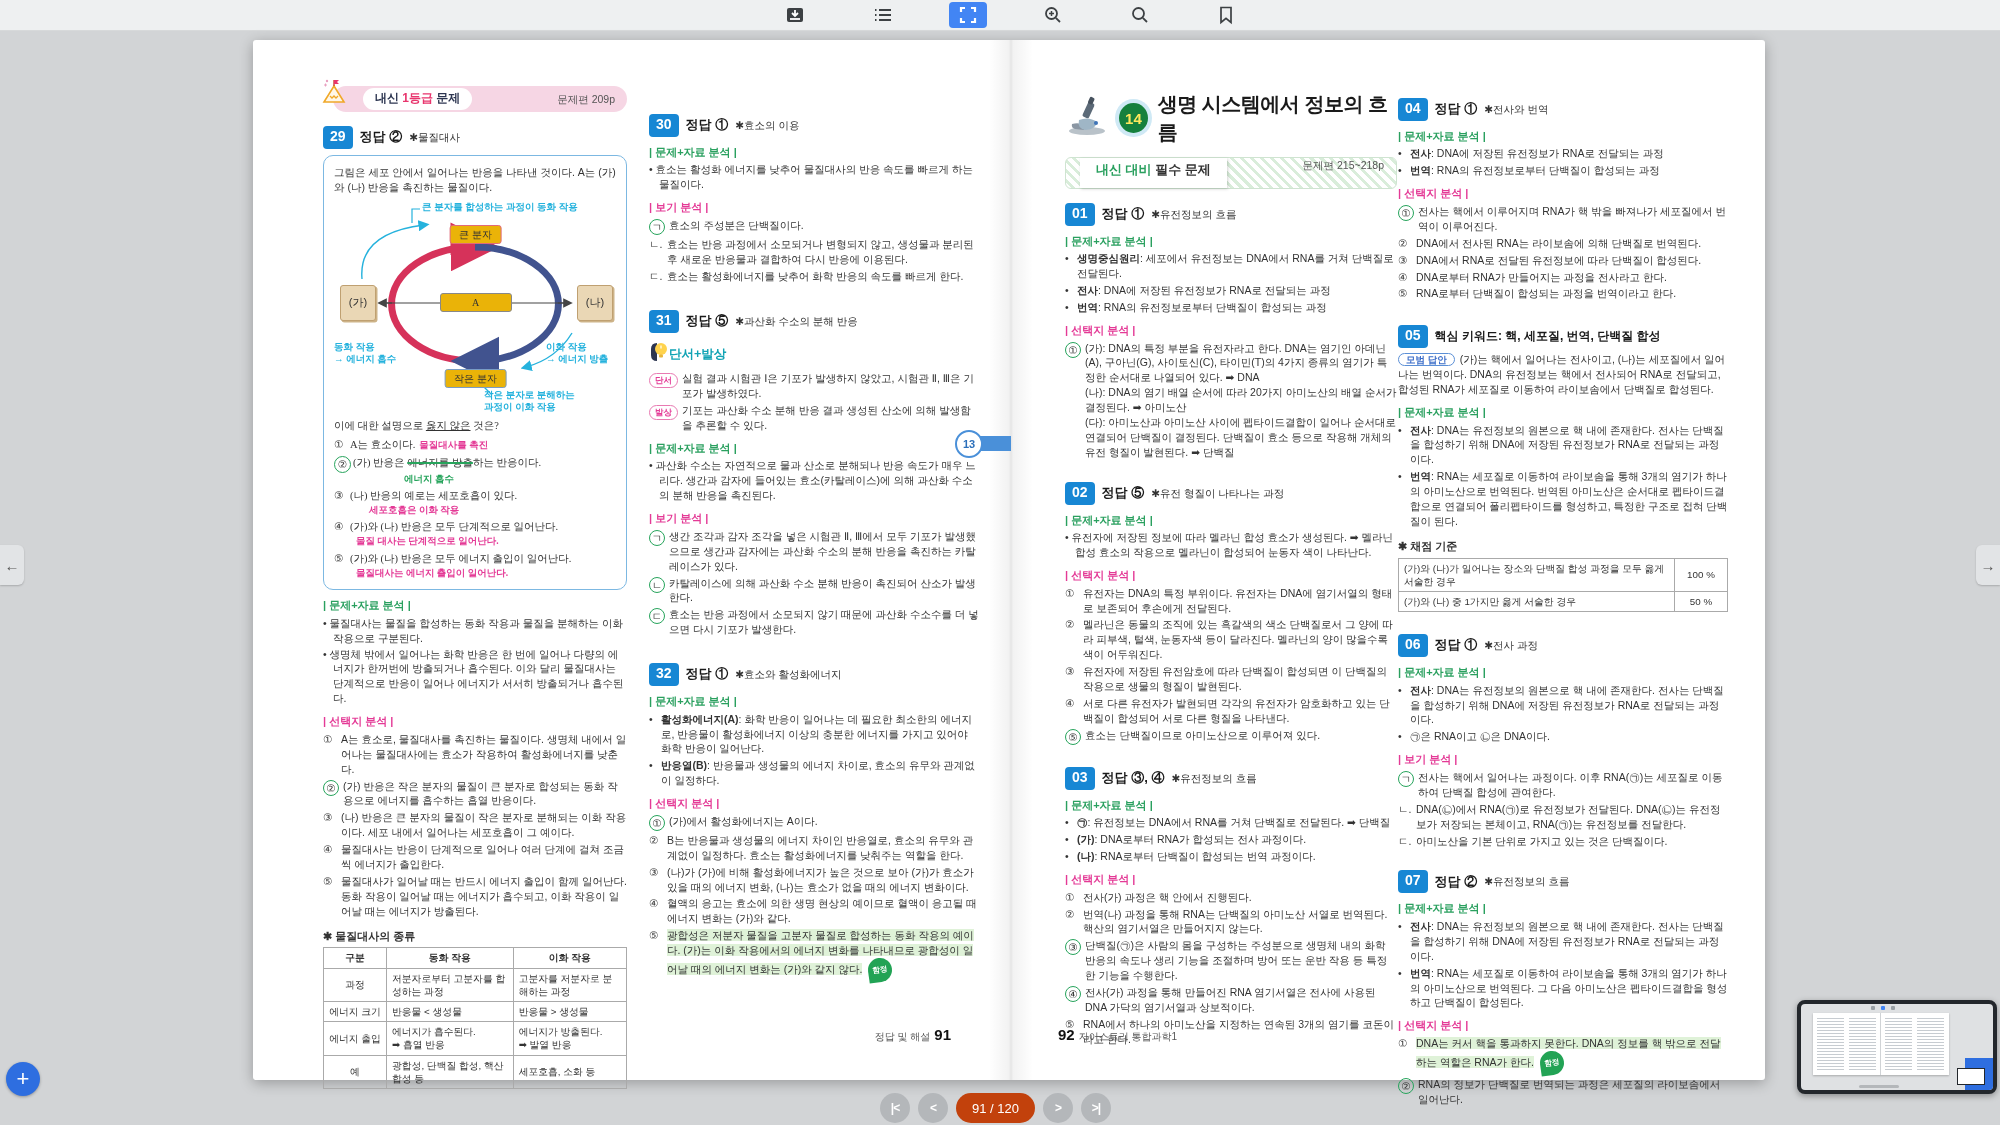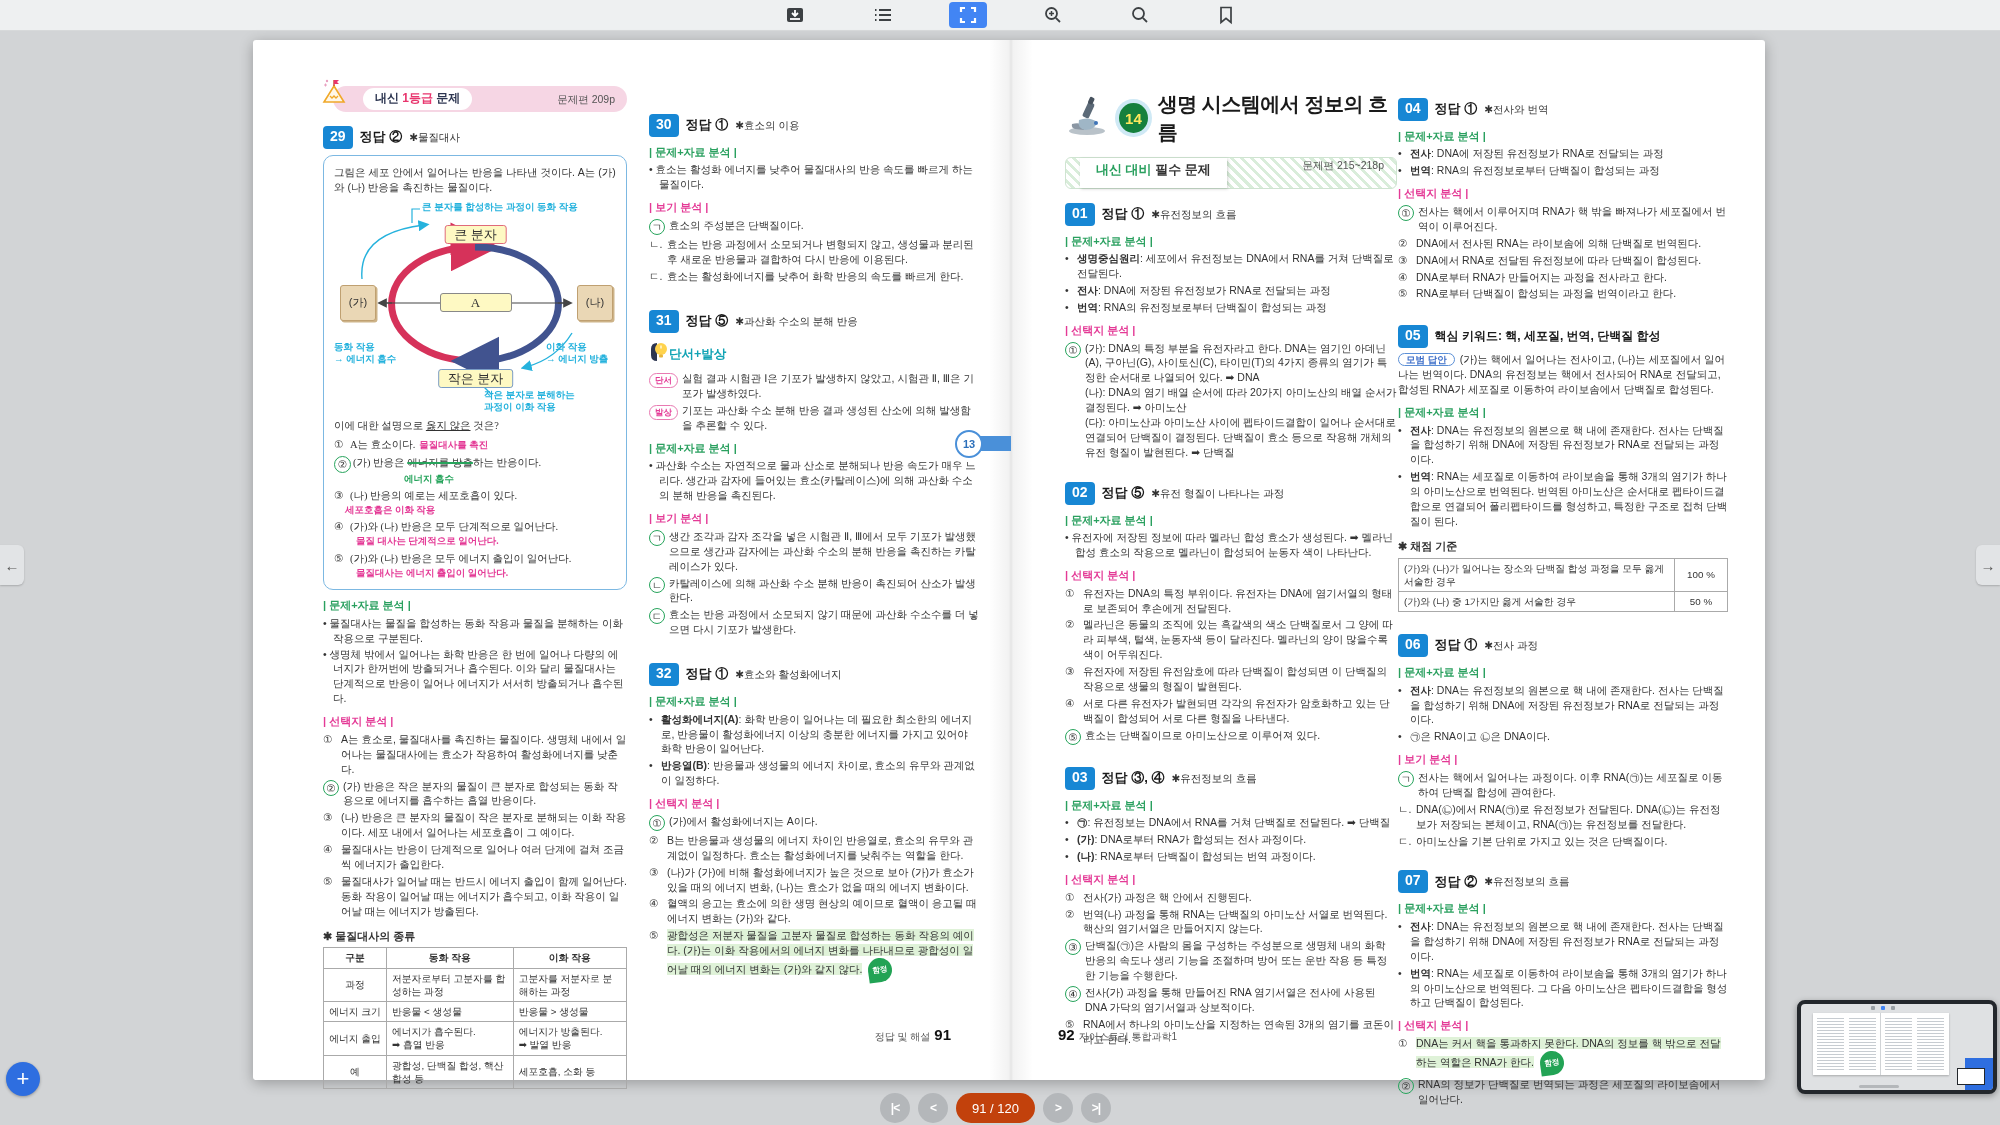--- a/index.html
+++ b/index.html
@@ -52,21 +52,21 @@
   
   .banner-pink{position:relative;background:#f6d6e4;border-radius:14px;height:26px;display:flex;align-items:center;margin-left:10px;padding:0 12px 0 30px;justify-content:space-between;}
   .bp-badge{background:#fff;border-radius:12px;padding:2px 12px;font-weight:bold;font-size:12px;color:#2c3550;}
   .bp-badge .em{color:#e8356d;}
   .bp-ref{font-size:10.5px;color:#555;}
   .mt-icon{position:absolute;left:-12px;top:-9px;}
   
   .qbox{border:1.6px solid #7cb8e2;border-radius:10px;padding:9px 10px 7px;margin-top:6px;font-family:"Liberation Serif",serif;}
   .qbox .intro{font-family:"Liberation Sans",sans-serif;}
   .diag{position:relative;width:283px;height:214px;margin:4px auto 2px;font-family:"Liberation Sans",sans-serif;}
-  .dbox{position:absolute;background:#fef9c3;font-size:13px;padding:0 9px;border-radius:3px;line-height:17px;}
+  .dbox{position:absolute;background:#eab308;font-size:10px;padding:0 9px;border-radius:3px;line-height:17px;}
   .dbig{border:1.5px solid #e06a7a;left:50%;transform:translateX(-50%);top:26px;}
   .dsml{border:1.5px solid #7a9cc4;left:50%;transform:translateX(-50%);top:170px;}
   .da{border:1.2px solid #888;left:50%;transform:translateX(-50%);top:94px;width:52px;text-align:center;font-family:"Liberation Serif",serif;}
   .dtan{position:absolute;width:34px;height:34px;background:#ead7b5;border:1px solid #bfa071;border-radius:3px;box-shadow:1.5px 1.5px 0 #cdb388;font-size:11px;display:flex;align-items:center;justify-content:center;top:86px;}
   .dann{position:absolute;color:#25b2dd;font-weight:bold;font-size:9.5px;line-height:1.3;}
   .qline{margin:6px 0 4px;}
   .ch{display:flex;margin:3px 0 0;}
   .ch .mk{flex:none;width:16px;}
   .ch .mk.circ{width:15px;height:15px;line-height:15px;text-align:center;border:1.5px solid #27a45c;border-radius:50%;margin-right:2px;}
   
@@ -229,21 +229,21 @@
         </div>
       <div class="ch">
           <span class="mk circ">②</span>
           <span class="bd"><span>(가) 반응은 </span><span class="stk">에너지를 방출</span><span>하는 반응이다.</span></span>
         </div>
       <div class="bnote gnote" style="margin-left:70px;">에너지 흡수</div>
       <div class="ch">
           <span class="mk">③</span>
           <span class="bd">(나) 반응의 예로는 세포호흡이 있다.</span>
         </div>
-      <div class="bnote" style="margin-left:11px;">세포호흡은 이화 작용</div>
+      <div class="bnote" style="margin-left:35px;">세포호흡은 이화 작용</div>
       <div class="ch">
           <span class="mk">④</span>
           <span class="bd">(가)와 (나) 반응은 모두 단계적으로 일어난다.</span>
         </div>
       <div class="bnote" style="margin-left:22px;">물질 대사는 단계적으로 일어난다.</div>
       <div class="ch">
           <span class="mk">⑤</span>
           <span class="bd">(가)와 (나) 반응은 모두 에너지 출입이 일어난다.</span>
         </div>
       <div class="bnote" style="margin-left:22px;">물질대사는 에너지 출입이 일어난다.</div>

